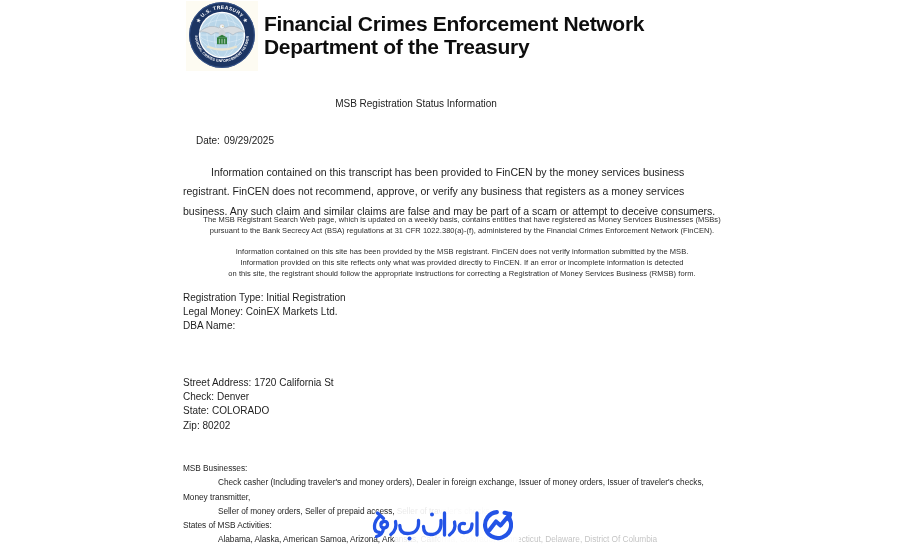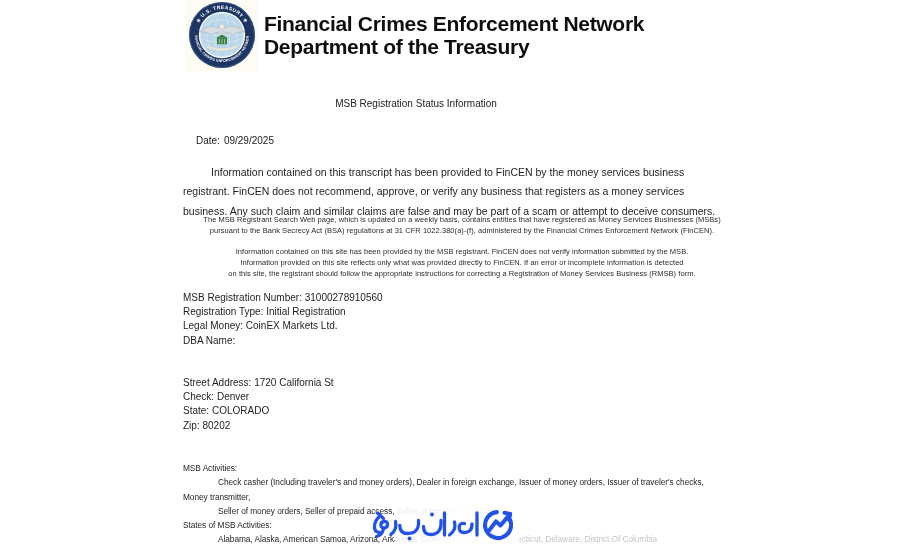--- a/index.html
+++ b/index.html
@@ -114,24 +114,20 @@
   </div>
 
   <div class="abs fine" id="fine2">
     <div>Information contained on this site has been provided by the MSB registrant.  FinCEN does not verify information submitted by the MSB.</div>
     <div>Information provided on this site reflects only what was provided directly to FinCEN.  If an error or incomplete information is detected</div>
     <div>on this site, the registrant should follow the appropriate instructions for correcting a Registration of Money Services Business (RMSB) form.</div>
   </div>
 
   <div class="abs block" id="reg-block">
     <div>
-      <span>MSB Registration Number:</span>
-      <span>31000278910560</span>
-    </div>
-    <div>
       <span>Registration Type:</span>
       <span>Initial Registration</span>
     </div>
     <div>
       <span>Legal Money:</span>
       <span>CoinEX Markets Ltd.</span>
     </div>
     <div>
       <span>DBA Name:</span>
       <span></span>
@@ -151,21 +147,21 @@
       <span>State:</span>
       <span>COLORADO</span>
     </div>
     <div>
       <span>Zip:</span>
       <span>80202</span>
     </div>
   </div>
 
   <div class="abs block" id="act-block">
-    <div>MSB Activities:</div>
+    <div>MSB Businesses:</div>
     <div class="ind">Check casher (Including traveler's and money orders), Dealer in foreign exchange, Issuer of money orders, Issuer of traveler's checks,</div>
     <div>Money transmitter,</div>
     <div class="ind">Seller of money orders, Seller of prepaid access, Seller of traveler's checks</div>
     <div>States of MSB Activities:</div>
     <div class="ind">Alabama, Alaska, American Samoa, Arizona, Arkansas, California, Colorado, Connecticut, Delaware, District Of Columbia</div>
   </div>
 
   <div class="abs fade" id="fade-a"></div>
   <div class="abs fade" id="fade-b"></div>
 

